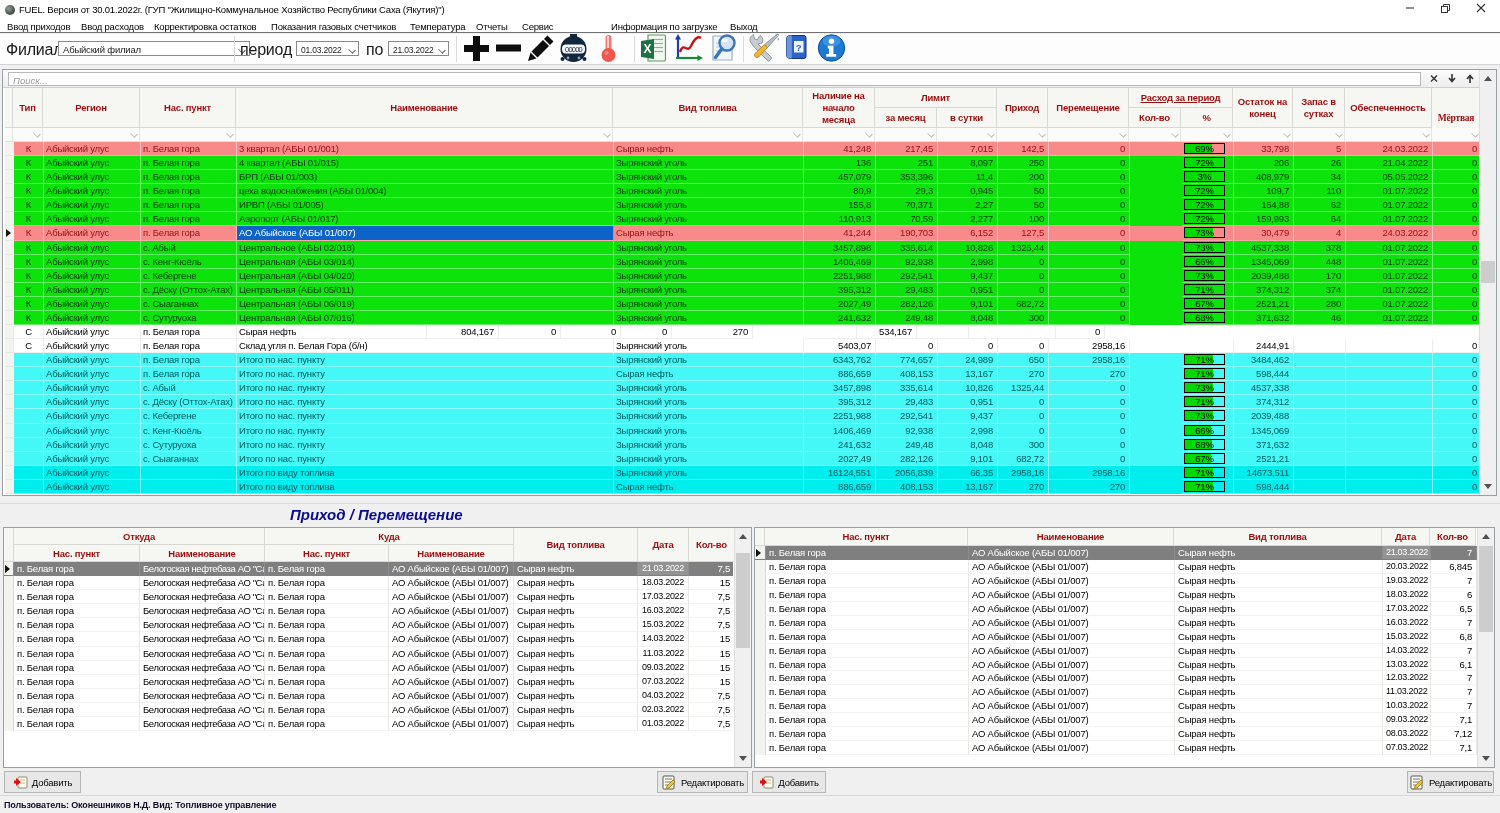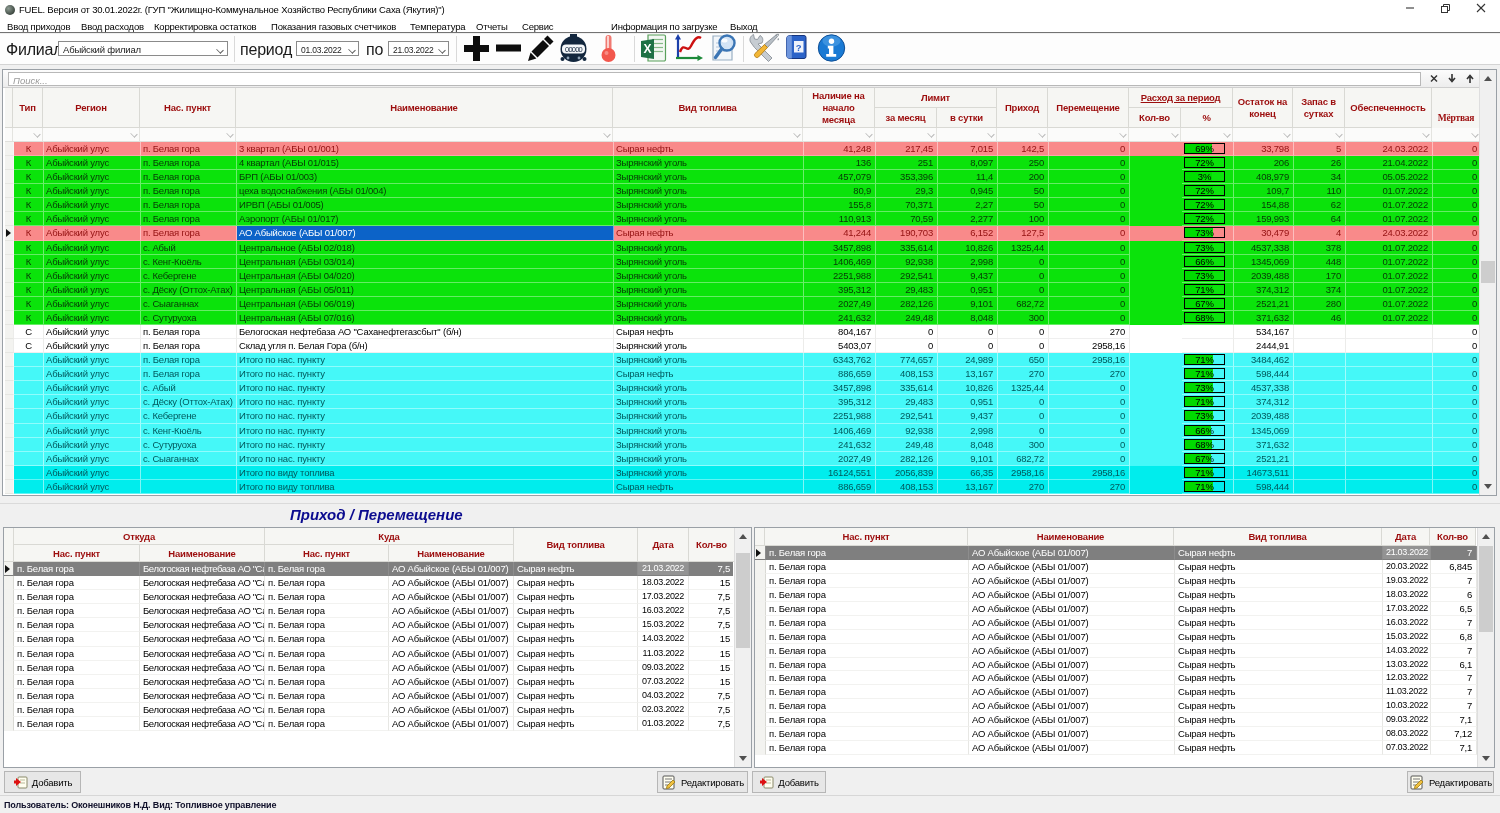--- a/index.html
+++ b/index.html
@@ -123,21 +123,21 @@
   <span class="mi" style="left:410px;">Температура</span>
   <span class="mi" style="left:476px;">Отчеты</span>
   <span class="mi" style="left:522px;">Сервис</span>
   <span class="mi" style="left:567px;margin-top:10px;">Справка</span>
   <span class="mi" style="left:611px;">Информация по загрузке</span>
   <span class="mi" style="left:730px;">Выход</span>
 </div>
 
 <div id="toolbar">
   <div class="tlabel" style="left:6px;top:7px;">Филиал</div>
-  <div class="combo" style="left:58px;top:7px;width:170px;height:15px;">
+  <div class="combo" style="left:58px;top:7px;width:192px;height:15px;">
     <span class="cv">Абыйский филиал</span>
     <span class="chev" style="right:3px;top:4px;"></span>
   </div>
   <div class="tsep" style="left:234px;"></div>
   <div class="tlabel" style="left:240px;top:7px;">период с</div>
   <div class="combo" style="left:296px;top:7px;width:63px;height:15px;">
       <span class="cv" style="top:3px;font-size:8.5px;">01.03.2022</span>
       <span class="chev" style="right:2px;top:4px;"></span>
     </div>
   <div class="tlabel" style="left:366px;top:7px;">по</div>
@@ -629,21 +629,20 @@
         <div class="c num n6">371,632</div>
         <div class="c num n7">46</div>
         <div class="c num n8">01.07.2022</div>
         <div class="c num n9">0</div>
       </div>
 <div class="r white">
         <div class="c rh"></div>
         <div class="c t0 ctr">С</div>
         <div class="c t1">Абыйский улус</div>
         <div class="c t2">п. Белая гора</div>
-        <div class="c t3">Белогоская нефтебаза АО "Саханефтегазсбыт" (б/н)</div>
         <div class="c t4">Сырая нефть</div>
         <div class="c num n0">804,167</div>
         <div class="c num n1">0</div>
         <div class="c num n2">0</div>
         <div class="c num n3">0</div>
         <div class="c num n4">270</div>
         <div class="c num n5">0</div>
         <div class="c pc"></div>
         <div class="c num n6">534,167</div>
         <div class="c num n7"></div>

